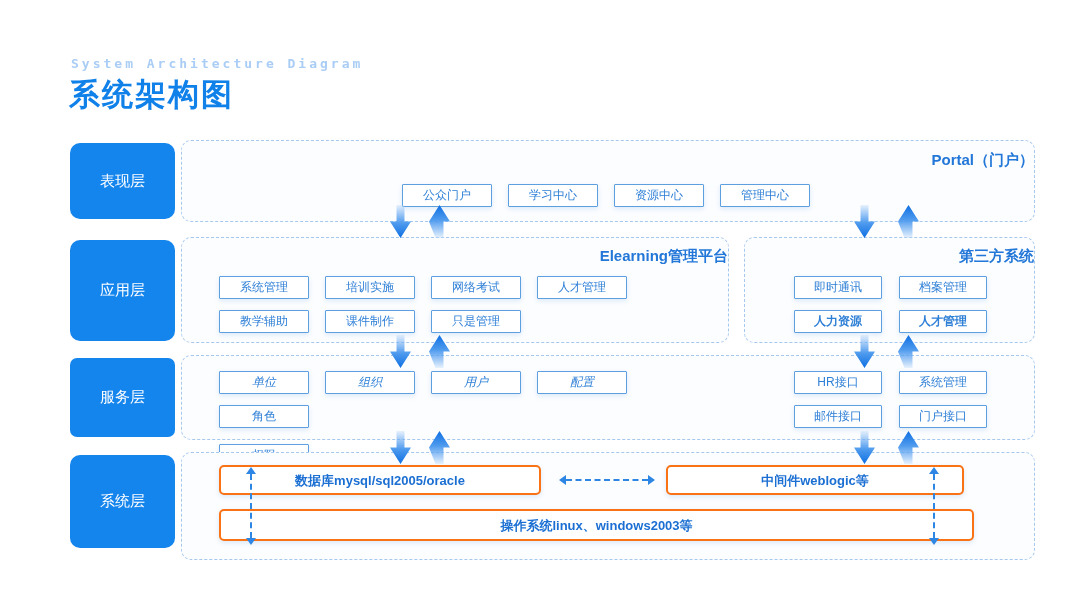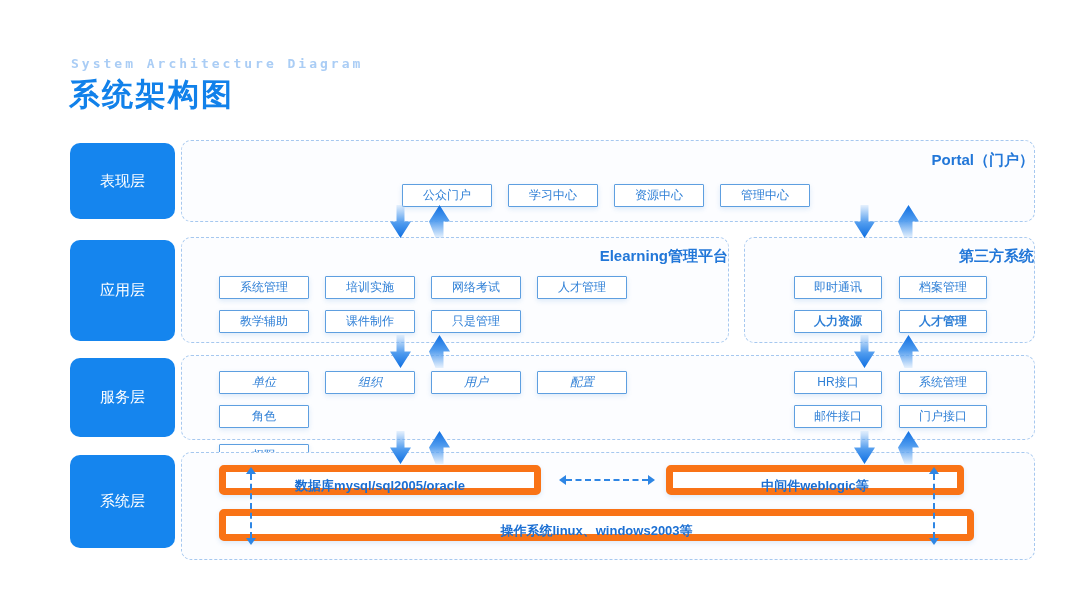--- a/index.html
+++ b/index.html
@@ -15,21 +15,21 @@
           box-sizing:border-box;}
   .sec-title{position:absolute;left:0;width:100%;text-align:right;font-size:15px;
              font-weight:bold;color:#2277d8;}
   .row{position:absolute;display:flex;gap:16px;}
   .row.g17{gap:17px;}
   .btn{width:90px;height:23px;line-height:21px;text-align:center;font-size:12px;color:#2e7fd6;
        background:#ffffff;border:1px solid #5e9fe0;border-radius:1px;box-sizing:border-box;
        box-shadow:0 2px 5px rgba(40,120,210,0.15);white-space:nowrap;}
   .btn.w88{width:88px;}
   .sysbox{position:absolute;height:30px;line-height:28px;text-align:center;font-size:13px;
-          font-weight:bold;color:#1b6fd3;background:#ffffff;border:7px solid #f97316;
+          font-weight:bold;color:#1b6fd3;background:#ffffff;border:2px solid #f97316;
           border-radius:5px;box-sizing:border-box;box-shadow:0 2px 5px rgba(40,120,210,0.15);}
   .arr{position:absolute;width:21px;height:33px;z-index:3;}
   .arr.down{background:linear-gradient(to bottom,rgba(190,219,250,0.35) 0%,#4f9bee 55%,#0f6fe2 100%);
             clip-path:polygon(31% 0,69% 0,69% 50%,100% 50%,50% 100%,0 50%,31% 50%);}
   .arr.up{background:linear-gradient(to top,rgba(190,219,250,0.35) 0%,#4f9bee 55%,#0f6fe2 100%);
           clip-path:polygon(50% 0,100% 50%,69% 50%,69% 100%,31% 100%,0 50%);}
   .dblh{position:absolute;display:flex;align-items:center;z-index:4;}
   .dblh .line-h{flex:1;height:0;border-top:2px dashed #2e86e4;}
   .dblv{position:absolute;display:flex;flex-direction:column;align-items:center;z-index:4;}
   .dblv .line-v{flex:1;width:0;border-left:2px dashed #2e86e4;}
@@ -42,21 +42,21 @@
 </head>
 <body>
 
 <div class="slide">
 
   <div class="subtitle">System Architecture Diagram</div>
   <h1 class="title">系统架构图</h1>
 
   <div class="layer-label" style="top:143px;height:76px;">表现层</div>
   <div class="layer-label" style="top:240px;height:101px;">应用层</div>
-  <div class="layer-label" style="top:358px;height:79px;">服务层</div>
+  <div class="layer-label" style="top:358px;height:79px;border-radius:7px;">服务层</div>
   <div class="layer-label" style="top:455px;height:93px;">系统层</div>
 
   <div class="dashed" style="left:168px;top:140px;width:854px;height:82px;">
     <div class="sec-title" style="top:10px;">Portal（门户）</div>
     <div class="row" style="left:220px;top:43px;">
       <div class="btn">公众门户</div>
       <div class="btn">学习中心</div>
       <div class="btn">资源中心</div>
       <div class="btn">管理中心</div>
     </div>

